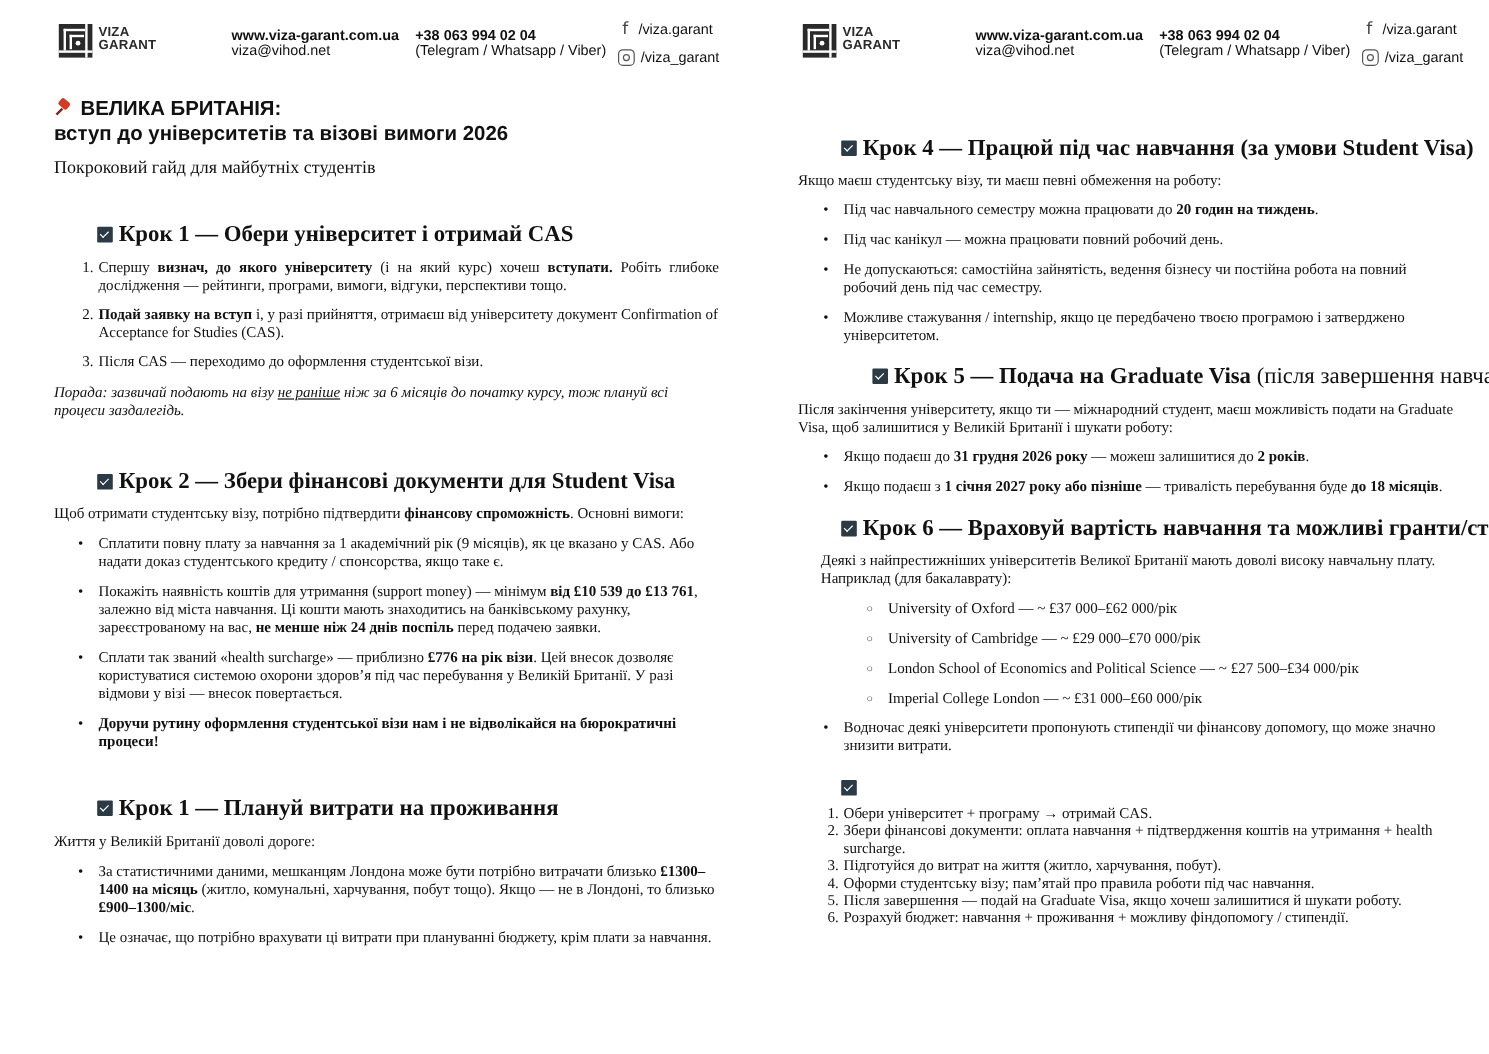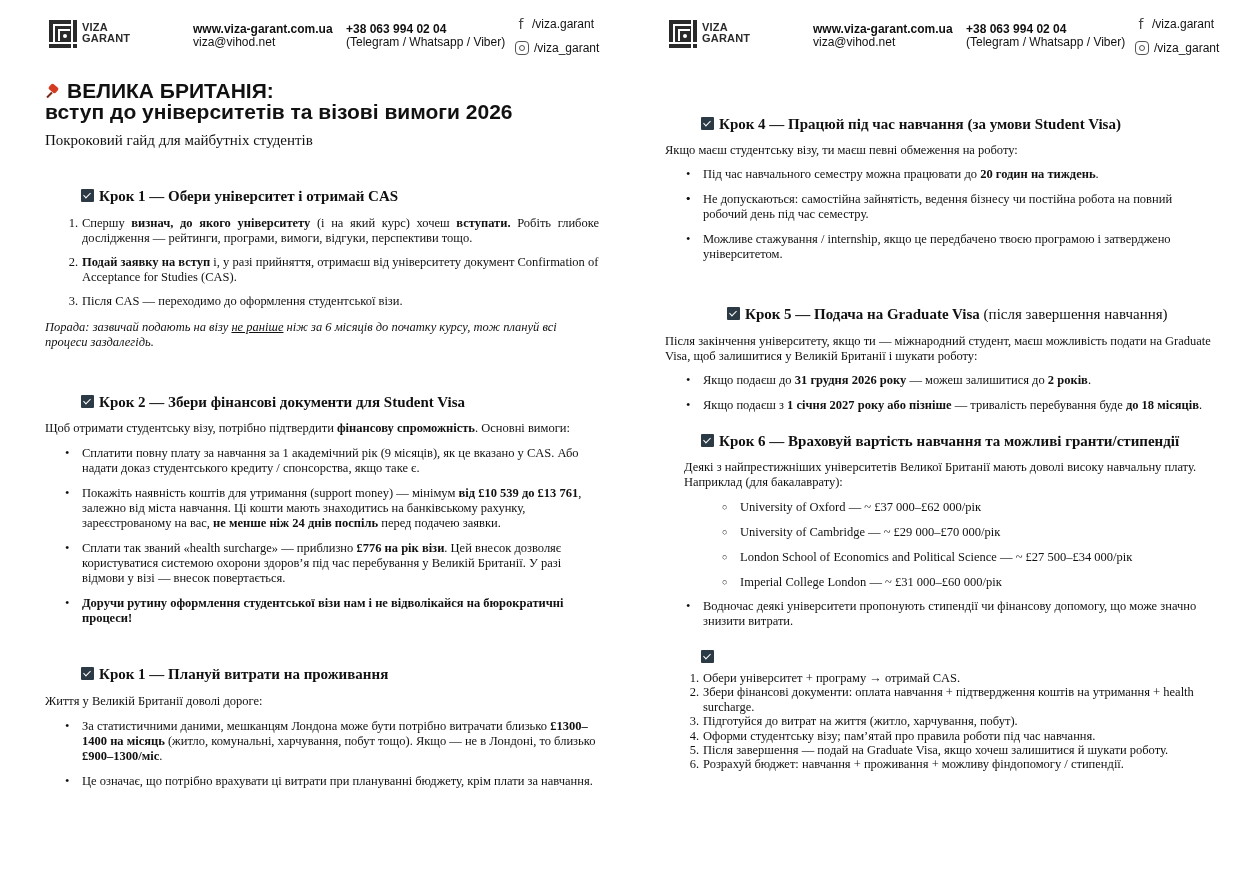--- a/index.html
+++ b/index.html
@@ -21,27 +21,27 @@
   .h-web { position:absolute; left:193px; top:9px; font-size:12px; line-height:13px; }
   .h-web .b { font-weight:bold; }
   .h-phone { position:absolute; left:346px; top:9px; font-size:12px; line-height:13px; }
   .h-phone .b { font-weight:bold; }
   .h-social { position:absolute; left:516px; top:0px; font-size:12px; line-height:13px; }
   .soc-row { display:flex; align-items:center; height:20px; }
   .soc-row + .soc-row { margin-top:4px; }
   .fb-icon { width:10px; font-family:"DejaVu Sans", sans-serif; font-size:14px; color:#444; margin-right:6px; text-align:center; }
   .ig-icon { width:12px; height:12px; border:1.2px solid #555; border-radius:4px; position:relative; margin-right:5px; margin-left:-1px; }
   .ig-icon::after { content:""; position:absolute; left:3px; top:3px; width:4px; height:4px; border:1.2px solid #555; border-radius:50%; }
-  .title-block { position:absolute; left:45px; top:80px; font-family:"Liberation Sans", sans-serif; font-weight:bold; font-size:21px; line-height:21px; color:#111; }
+  .title-block { position:absolute; left:45px; top:80px; font-family:"Liberation Sans", sans-serif; font-weight:bold; font-size:17px; line-height:21px; color:#111; }
   .pin-icon { display:inline-block; width:14px; height:14px; margin-right:8px; vertical-align:-1px; position:relative; }
   .pin-icon .head { position:absolute; left:4px; top:0; width:9px; height:7px; background:#d33b22; border-radius:2px; transform:rotate(40deg); }
   .pin-icon .needle { position:absolute; left:1px; top:9px; width:7px; height:2px; background:#7a2a16; transform:rotate(-45deg); }
   .subtitle { position:absolute; left:45px; top:132px; font-family:"Liberation Serif", serif; font-size:15px; }
 
-  .step-h { position:absolute; font-family:"Liberation Serif", serif; font-weight:bold; font-size:15px; line-height:22px; white-space:nowrap;padding-left:36px; }
+  .step-h { position:absolute; font-family:"Liberation Serif", serif; font-weight:bold; font-size:19px; line-height:22px; white-space:nowrap;padding-left:36px; }
   .step-h .norm { font-weight:normal; }
   .chk-icon { display:inline-block; width:13px; height:13px; background:#2b3a45; border-radius:1px; margin-right:5px; vertical-align:-1px; position:relative; }
   .chk-icon::after { content:""; position:absolute; left:4px; top:2px; width:3px; height:6px; border:solid #fff; border-width:0 1.5px 1.5px 0; transform:rotate(45deg); }
 
   .para { position:absolute; font-family:"Liberation Serif", serif; font-size:12.5px; line-height:15px; }
   .it { font-style:italic; }
   .u { text-decoration:underline; }
   .b { font-weight:bold; }
 
   .list { position:absolute; margin:0; padding:0; list-style:none; font-family:"Liberation Serif", serif; font-size:12.5px; line-height:15px; }
@@ -196,20 +196,21 @@
     <span class="chk-icon"></span><span>Крок 4 — Працюй під час навчання (за умови Student Visa)</span>
   </div>
   <div class="para" style="left:45px; top:143px; width:560px;">Якщо маєш студентську візу, ти маєш певні обмеження на роботу:</div>
   <ul class="list" style="left:83px; top:167px; width:500px;">
     <li style="margin-bottom:10px;">
       <span class="bul-marker">•</span>
       <span>Під час навчального семестру можна працювати до </span><span class="b">20 годин на тиждень</span><span>.</span>
     </li>
     <li style="margin-bottom:10px;">
       <span class="bul-marker">•</span>
+      <span>Під час канікул — можна працювати повний робочий день.</span>
     </li>
     <li style="margin-bottom:10px;">
       <span class="bul-marker">•</span>
       <span>Не допускаються: самостійна зайнятість, ведення бізнесу чи постійна робота на повний робочий день під час семестру.</span>
     </li>
     <li>
       <span class="bul-marker">•</span>
       <span>Можливе стажування / internship, якщо це передбачено твоєю програмою і затверджено університетом.</span>
     </li>
   </ul>

